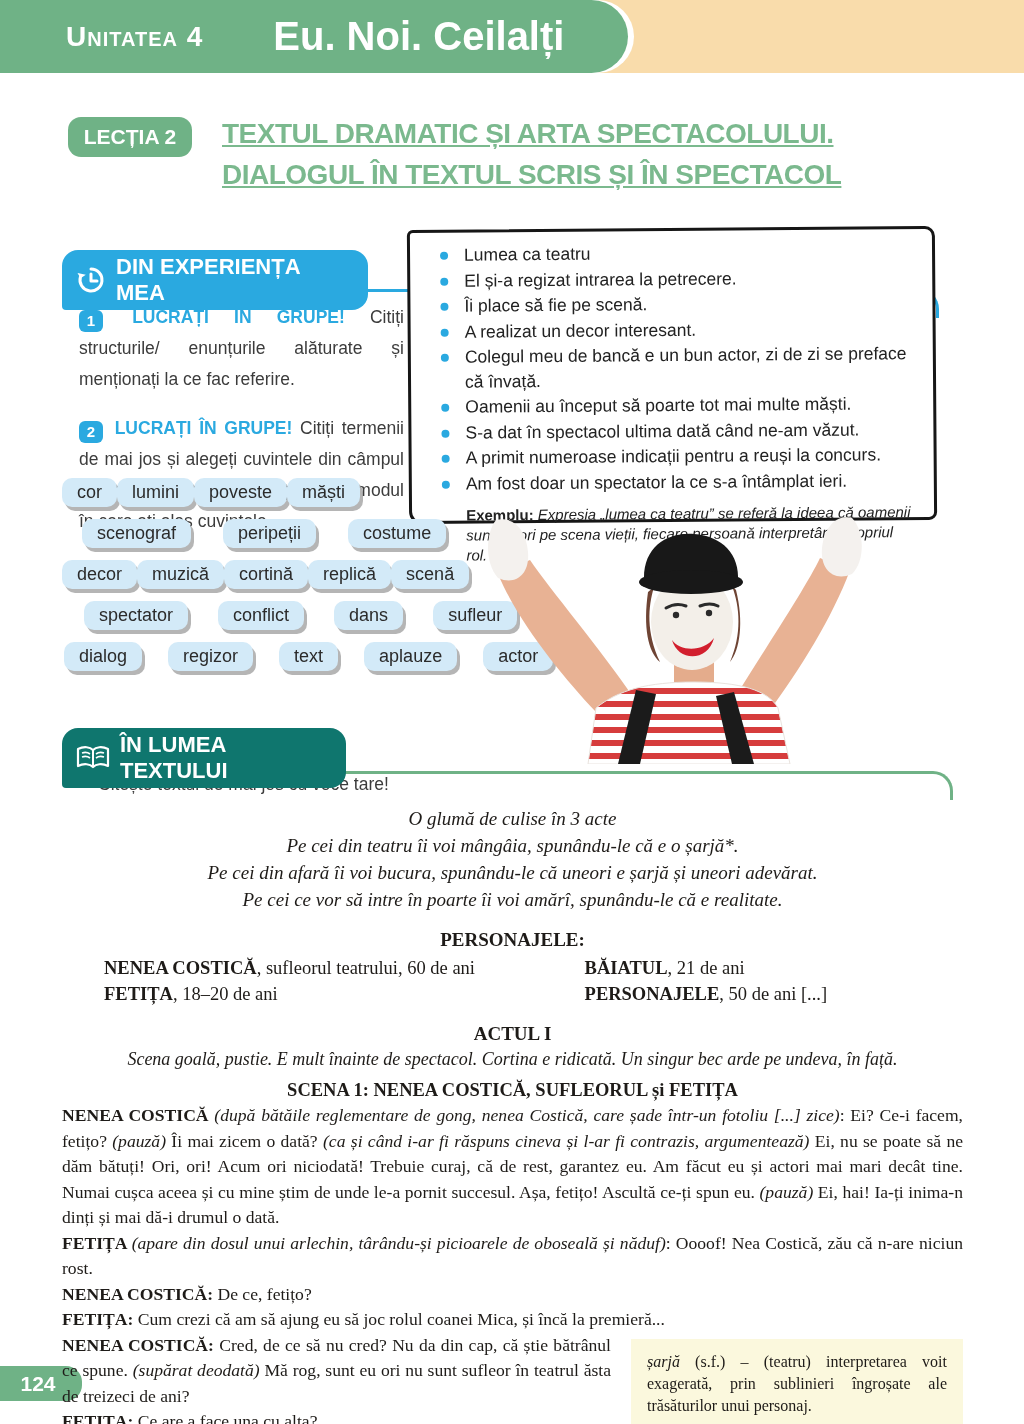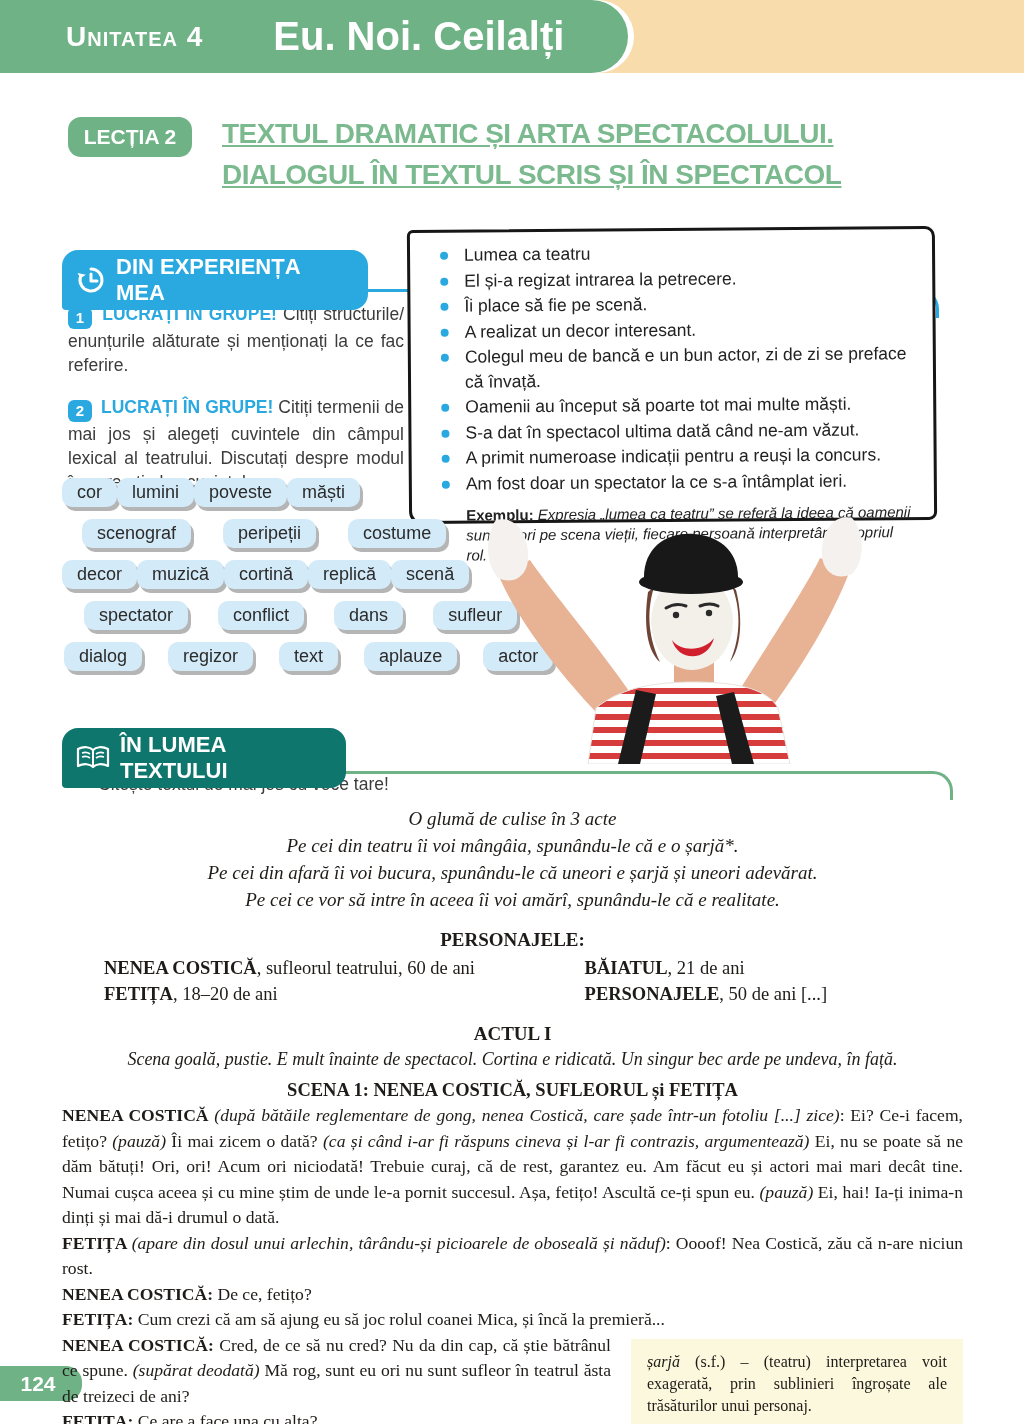--- a/index.html
+++ b/index.html
@@ -29,21 +29,21 @@
   #exp-header{left:62px;top:250px;width:272px;background:#2aa9e0;}
   #text-header{left:62px;top:728px;width:250px;background:#0f766e;}
 
   .connector{position:absolute;border-top:3px solid;border-right:3px solid;
              border-top-right-radius:20px;z-index:0;}
   #blue-connector{left:330px;top:289px;width:606px;height:26px;border-color:#2aa9e0;}
   #green-connector{left:310px;top:771px;width:640px;height:26px;border-color:#6fb286;z-index:3;}
 
   
   #exercises{position:absolute;left:62px;top:302px;width:342px;z-index:2;}
-  .exercise{margin:0 0 18px 6px;font-size:17.5px;line-height:24px;text-align:justify;}
+  .exercise{margin:0 0 18px 17px;font-size:17.5px;line-height:31px;text-align:justify;}
   .ex-num{display:inline-flex;align-items:center;justify-content:center;width:24px;height:22px;
           background:#2aa9e0;color:#fff;font-weight:bold;font-size:15px;border-radius:6px;
           margin-right:4px;vertical-align:-3px;}
   .ex-lead{color:#2aa9e0;font-weight:bold;}
 
   
   #chips{position:absolute;left:62px;top:478px;width:420px;z-index:2;}
   .chip-row{display:flex;margin-bottom:12px;align-items:flex-start;}
   .chip-row.row-1{margin-left:20px;gap:32px;}
   .chip-row.row-3{margin-left:22px;gap:30px;}
@@ -221,21 +221,21 @@
     <span>ÎN LUMEA TEXTULUI</span>
   </div>
 
   <div id="text-body">
     <p class="instruction"><span class="dot"></span><span>Citește textul de mai jos cu voce tare!</span></p>
 
     <div id="epigraph" class="serif">
         <div class="poem-line">O glumă de culise în 3 acte</div>
         <div class="poem-line">Pe cei din teatru îi voi mângâia, spunându-le că e o șarjă*.</div>
         <div class="poem-line">Pe cei din afară îi voi bucura, spunându-le că uneori e șarjă și uneori adevărat.</div>
-        <div class="poem-line">Pe cei ce vor să intre în aceea îi voi amărî, spunându-le că e realitate.</div>
+        <div class="poem-line">Pe cei ce vor să intre în poarte îi voi amărî, spunându-le că e realitate.</div>
       </div>
 
     <div class="chars-heading serif">PERSONAJELE:</div>
     <div id="chars-grid" class="serif">
       <div class="col-left" id="chars-left">
           <div class="char-line"><strong class="char-name">NENEA COSTICĂ</strong>, sufleorul teatrului, 60 de ani</div>
           <div class="char-line"><strong class="char-name">FETIȚA</strong>, 18–20 de ani</div>
         </div>
       <div class="col-right" id="chars-right">
           <div class="char-line"><strong class="char-name">BĂIATUL</strong>, 21 de ani</div>

